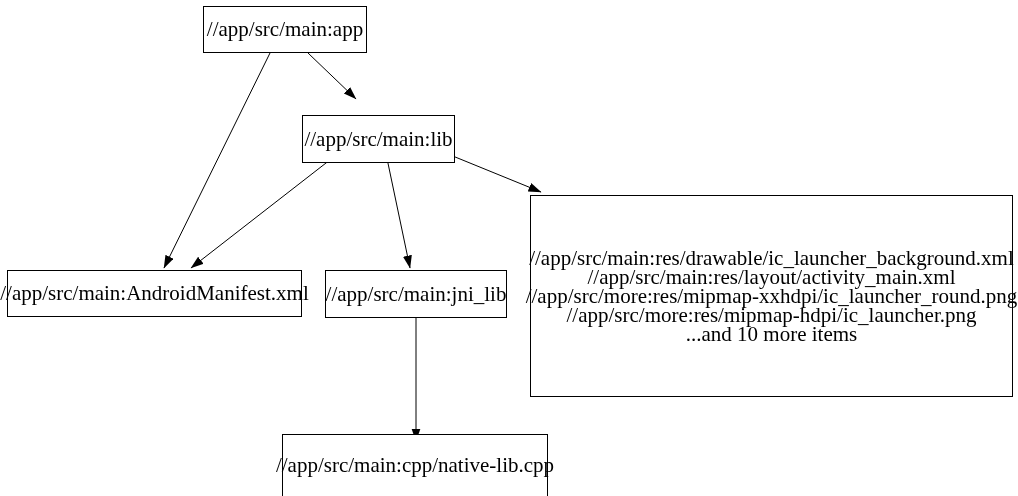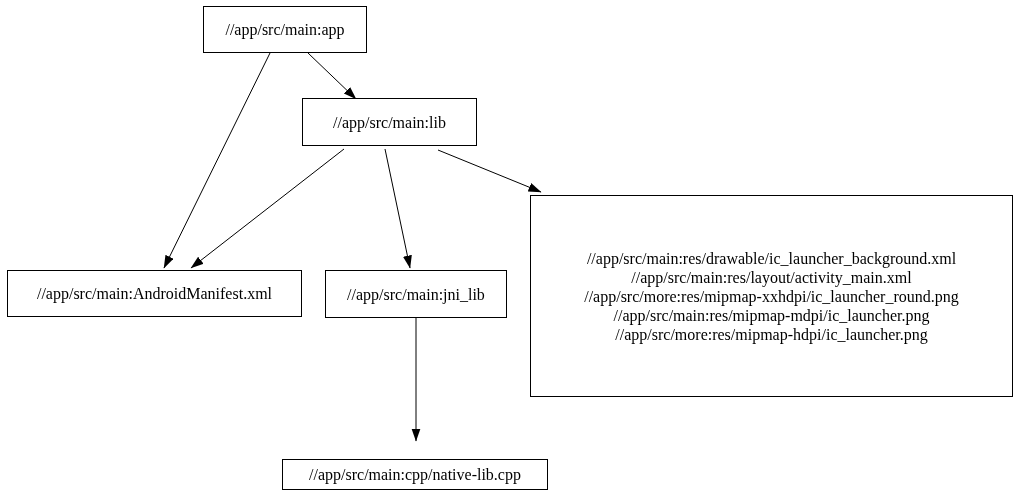--- a/index.html
+++ b/index.html
@@ -25,40 +25,40 @@
     pointer-events: none;
   }
   .node {
     position: absolute;
     box-sizing: border-box;
     border: 1px solid #000000;
     background: #ffffff;
     display: flex;
     align-items: center;
     justify-content: center;
-    font-size: 16px;
+    font-size: 21px;
     line-height: 19px;
     text-align: center;
     white-space: nowrap;
   }
   .node.multiline {
     flex-direction: column;
     justify-content: center;
     padding: 5px 12px;
   }
   .node.multiline div {
     height: 19px;
     line-height: 19px;
   }
   #node-app      { left: 203px; top: 6px;   width: 164px; height: 47px; }
-  #node-lib      { left: 302px; top: 98px; width: 175px; height: 48px; }
+  #node-lib      { left: 302px; top: 115px; width: 153px; height: 48px; }
   #node-manifest { left: 7px;   top: 270px; width: 295px; height: 47px; }
   #node-jni      { left: 325px; top: 270px; width: 182px; height: 48px; }
   #node-res      { left: 530px; top: 195px; width: 483px; height: 202px; }
-  #node-cpp      { left: 282px; top: 459px; width: 266px; height: 31px; }
+  #node-cpp      { left: 282px; top: 434px; width: 266px; height: 63px; }
 </style>
 </head>
 <body>
 
 <div class="canvas">
 
   <svg class="edges" viewBox="0 0 1018 496" xmlns="http://www.w3.org/2000/svg">
     <defs>
       <marker id="arrow" markerUnits="userSpaceOnUse" markerWidth="14" markerHeight="10" refX="12.5" refY="4.5" orient="auto">
         <path d="M0,0 L13,4.5 L0,9 z" fill="#000000"></path>
@@ -85,21 +85,21 @@
   </div>
 
   <div class="node" id="node-jni">
     <span>//app/src/main:jni_lib</span>
   </div>
 
   <div class="node multiline" id="node-res">
     <div>//app/src/main:res/drawable/ic_launcher_background.xml</div>
     <div>//app/src/main:res/layout/activity_main.xml</div>
     <div>//app/src/more:res/mipmap-xxhdpi/ic_launcher_round.png</div>
-    <div>//app/src/main:res/mipmap-mdpi/ic_launcher.png</div>
     <div>//app/src/more:res/mipmap-hdpi/ic_launcher.png</div>
+    <div>...and 10 more items</div>
   </div>
 
   <div class="node" id="node-cpp">
     <span>//app/src/main:cpp/native-lib.cpp</span>
   </div>
 
 </div>
 
 </body></html>

